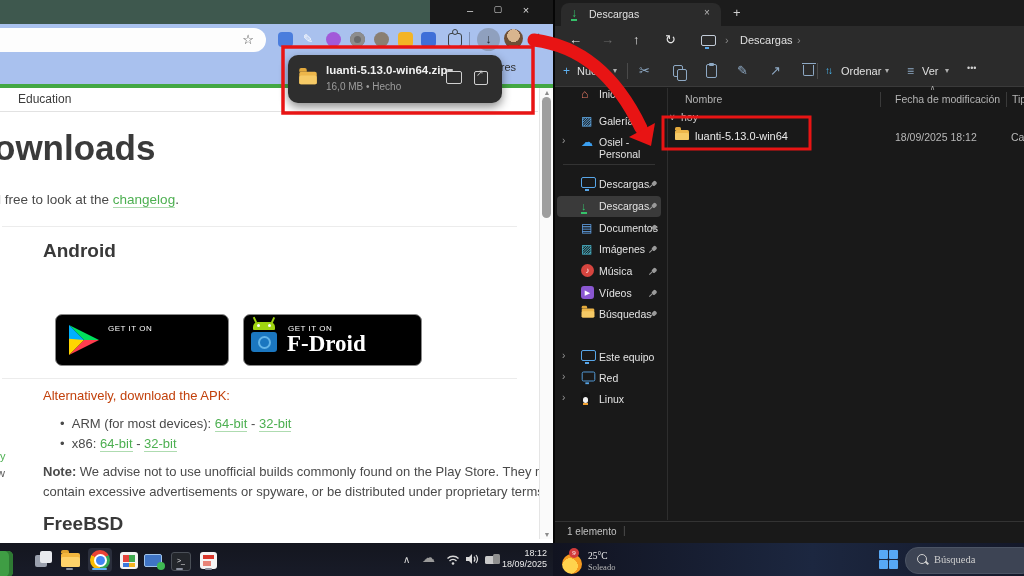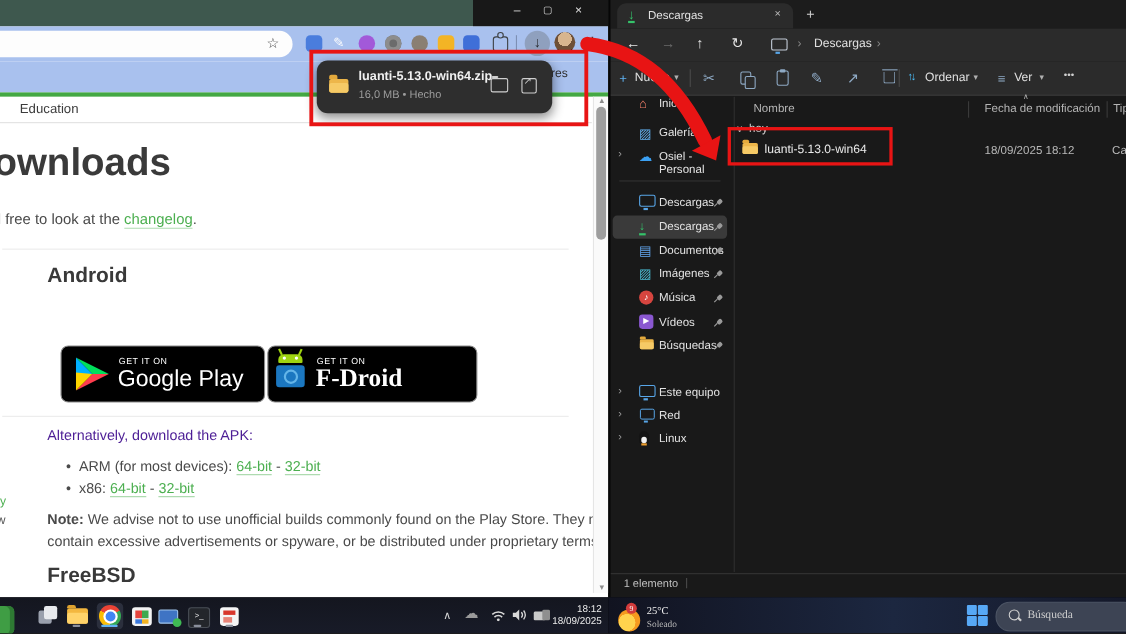--- a/index.html
+++ b/index.html
@@ -25,21 +25,21 @@
   .dlbtn span{font-size:13px;font-weight:bold;color:#26292e;line-height:22px;border-bottom:2px solid #26292e;}
   .avatar{position:absolute;top:5px;width:19px;height:19px;border-radius:50%;
           background:radial-gradient(circle at 50% 35%,#d8b58e 0 40%,#6e4f36 41% 70%,#3c2c1e 71%);}
   .mdots{position:absolute;top:7px;font-size:13px;color:#333;}
   .b-marks{left:0;top:56px;width:553px;height:28px;background:var(--toolbar-blue,#a9c1ee);}
   .b-green{left:0;top:84px;width:553px;height:4px;background:var(--header-green,#43a843);}
   .b-site{left:0;top:88px;width:553px;height:451px;background:#fff;overflow:hidden;}
   .site-nav{position:absolute;left:0;top:0;width:538px;height:23px;border-bottom:1px solid #e2e2e2;}
   .glink{color:var(--site-green,#4caf50);border-bottom:1px solid rgba(76,175,80,.45);cursor:pointer;}
   .hr{position:absolute;left:2px;width:515px;border-top:1px solid #ececec;height:0;}
-  .badge{position:absolute;background:#000;border:1px solid #8a8a8a;border-radius:7px;height:50px;cursor:pointer;padding-left:12px;}
+  .badge{position:absolute;background:#000;border:1px solid #8a8a8a;border-radius:7px;height:50px;cursor:pointer;}
   .bdg-tag{position:absolute;color:#fff;font-size:8px;letter-spacing:.5px;}
   .bdg-name{position:absolute;color:#fff;}
   
   .fd-head{position:absolute;left:9px;top:7px;width:22px;height:8px;background:#9fd411;border-radius:5px 5px 1px 1px;}
   .fd-head::before,.fd-head::after{content:"";position:absolute;top:2px;width:3px;height:3px;border-radius:50%;background:#fff;}
   .fd-head::before{left:4px;} .fd-head::after{right:4px;}
   .fd-ant1,.fd-ant2{position:absolute;width:1.5px;height:6px;background:#9fd411;}
   .fd-body{position:absolute;left:7px;top:17px;width:26px;height:20px;background:#1b77c0;border-radius:3px;}
   .fd-body::before{content:"";position:absolute;left:7px;top:4px;width:9px;height:9px;border:2px solid #64b5e8;border-radius:50%;}
   
@@ -190,35 +190,34 @@
       <div class="t" style="left:43px;top:152px;font-size:19px;font-weight:bold;color:#393939;">Android</div>
 
       <div class="badge" style="left:55px;top:226px;width:172px;">
         <svg width="30" height="32" viewBox="0 0 96 96" style="position:absolute;left:13px;top:9px;">
           <polygon points="0,0 96,48 48,48" fill="#00e05c"></polygon>
           <polygon points="0,96 96,48 48,48" fill="#ff3d4e"></polygon>
           <polygon points="0,0 48,48 0,52" fill="#00b0ff"></polygon>
           <polygon points="0,44 48,48 0,96" fill="#ffd400"></polygon>
         </svg>
         <span class="bdg-tag" style="left:52px;top:9px;">GET IT ON</span>
-        <span class="bdg-name" style="left:51px;top:18px;font-size:21px;">Google Play</span>
       </div>
 
       <div class="badge" style="left:243px;top:226px;width:177px;">
         <span class="fd-ant1" style="left:10px;top:2px;transform:rotate(-25deg);"></span>
         <span class="fd-ant2" style="left:28px;top:2px;transform:rotate(25deg);"></span>
         <span class="fd-head"></span>
         <span class="fd-body"></span>
         <span class="bdg-tag" style="left:44px;top:9px;">GET IT ON</span>
         <span class="bdg-name" style="left:43px;top:16px;font-size:23px;font-weight:bold;font-family:'Liberation Serif',serif;">F-Droid</span>
       </div>
 
       <div class="hr" style="top:290px;"></div>
 
-      <div class="t" style="left:43px;top:300px;font-size:13px;color:#4c1d95;">Alternatively, download the APK:</div>
+      <div class="t" style="left:43px;top:300px;font-size:13px;color:#c2410c;">Alternatively, download the APK:</div>
 
       <div class="t" style="left:60px;top:328px;font-size:13px;color:#4a4a4a;">
         <span>•</span>&nbsp;&nbsp;<span>ARM (for most devices): </span><span class="glink">64-bit</span><span> - </span><span class="glink">32-bit</span>
       </div>
       <div class="t" style="left:60px;top:348px;font-size:13px;color:#4a4a4a;">
         <span>•</span>&nbsp;&nbsp;<span>x86: </span><span class="glink">64-bit</span><span> - </span><span class="glink">32-bit</span>
       </div>
 
       <div class="t" style="left:43px;top:376px;font-size:13px;color:#4a4a4a;">
         <b>Note:</b><span> We advise not to use unofficial builds commonly found on the Play Store. They may</span>

